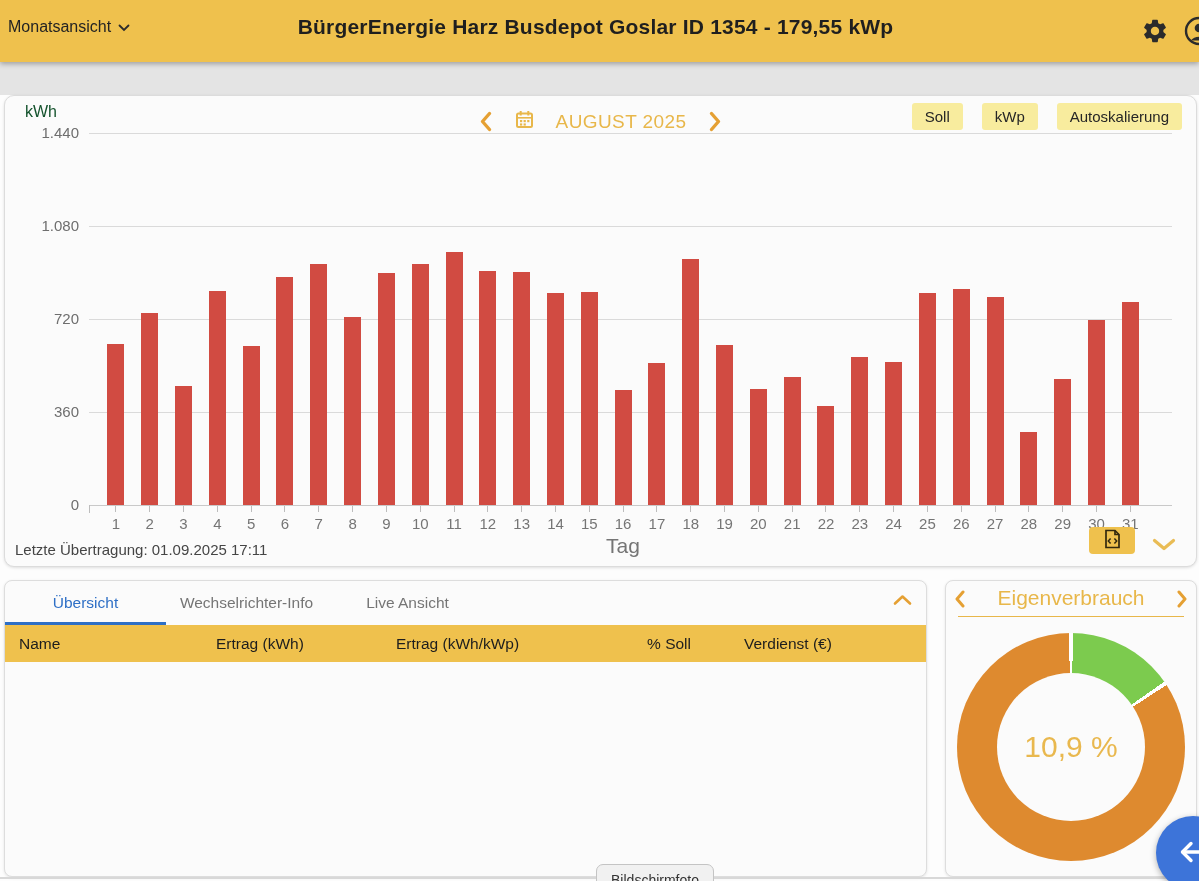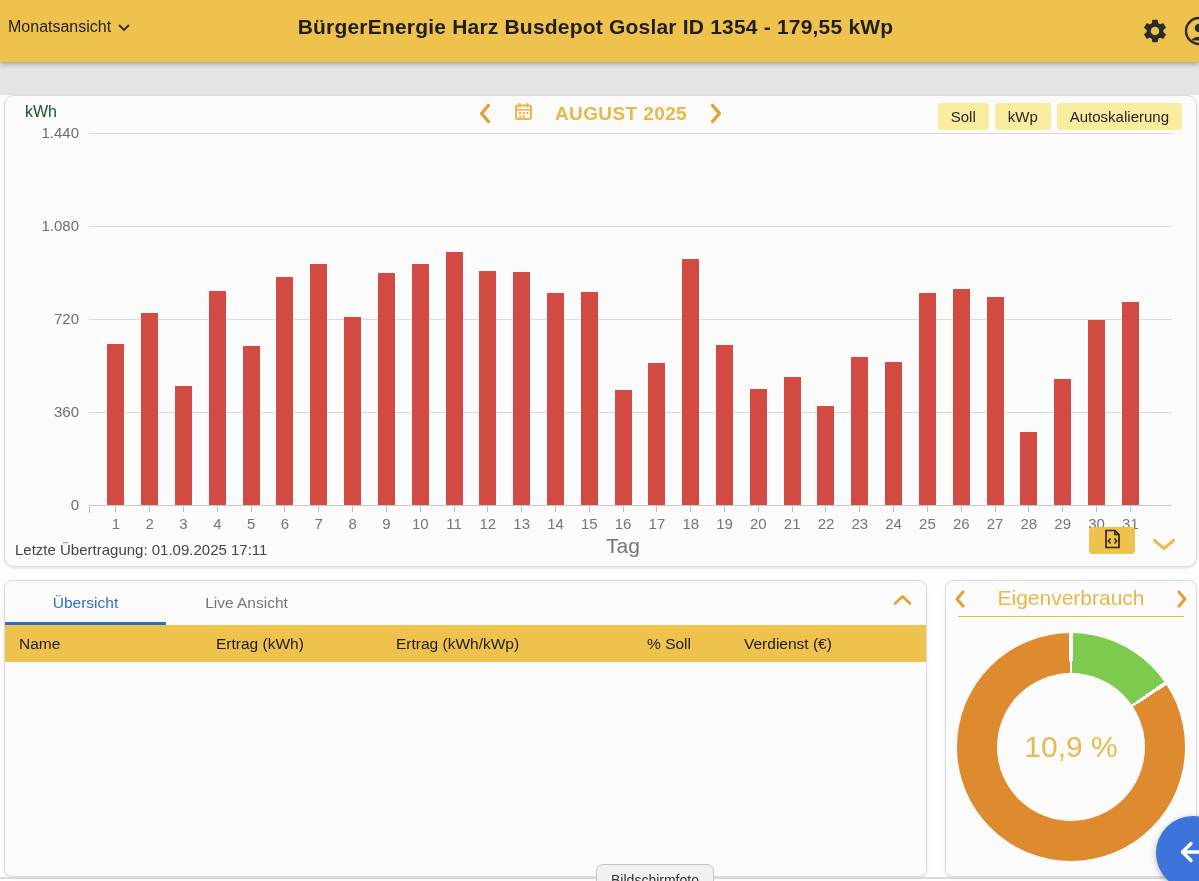--- a/index.html
+++ b/index.html
@@ -16,25 +16,25 @@
     font-size:16px;color:#232323;cursor:pointer;}
   .appbar-title{position:absolute;left:0;top:15px;width:1175px;text-align:center;
     font-size:21px;font-weight:600;color:#1f1f1f;letter-spacing:.2px;margin-left:8px;}
   .gear-btn{position:absolute;right:30px;top:17px;width:28px;height:28px;cursor:pointer;}
   .account-btn{position:absolute;left:1184px;top:16px;width:30px;height:30px;}
 
   
   .chart-card{position:absolute;left:4px;top:95px;width:1191px;height:470px;background:#fbfbfb;
     border:1px solid #dcdcdc;border-radius:10px;box-shadow:0 1px 3px rgba(0,0,0,.12);}
   .kwh-label{position:absolute;left:20px;top:7px;font-size:16px;color:#14532d;}
-  .month-nav{position:absolute;left:0;top:6px;width:100%;display:flex;justify-content:center;
-    align-items:center;gap:22px;font-weight:bold;}
+  .month-nav{position:absolute;left:0;top:14px;width:100%;display:flex;justify-content:center;
+    align-items:center;gap:22px;}
   .month-label{font-size:19px;color:#e8b74a;letter-spacing:.4px;}
   .nav-chevron{cursor:pointer;display:flex;}
-  .chart-toggles{position:absolute;right:14px;top:7px;display:flex;gap:6px;}
+  .chart-toggles{position:absolute;right:14px;top:7px;display:flex;gap:19px;}
   .toggle-btn{background:#f8ec9e;color:#262626;font-size:15px;padding:4px 13px;border-radius:3px;
     border:none;font-family:inherit;cursor:pointer;line-height:19px;}
   .gridline{position:absolute;left:84px;right:24px;height:1px;background:#dadada;}
   .gridline.base{background:#c9c9c9;}
   .ytick{position:absolute;left:8px;width:66px;text-align:right;font-size:15px;color:#6e6e6e;}
   .y0{top:28px}.y1{top:121px}.y2{top:214px}.y3{top:307px}.y4{top:400px}
   .gl0{top:37px}.gl1{top:130px}.gl2{top:223px}.gl3{top:316px}.gl4{top:409px}
   .origin-tick{position:absolute;left:84px;top:409px;width:1px;height:8px;background:#bdbdbd;}
   .bars{position:absolute;left:94px;top:37px;width:1048px;height:372px;display:flex;
     align-items:flex-end;}
@@ -407,20 +407,21 @@
   <span class="collapse-down">
     <svg width="24" height="13" viewBox="0 0 24 13">
         <polyline points="2.5,2.5 12,10.5 21.5,2.5" fill="none" stroke="#e9bc55" stroke-width="3.2" stroke-linecap="round" stroke-linejoin="round"></polyline>
       </svg>
   </span>
 </div>
 
 <div class="tabs-card">
   <div class="tabs-row">
     <div class="tab active">Übersicht</div>
+      <div class="tab">Wechselrichter-Info</div>
       <div class="tab">Live Ansicht</div>
       <span class="tabs-collapse">
       <svg width="19" height="12" viewBox="0 0 19 12">
           <polyline points="2,9.5 9.5,2.5 17,9.5" fill="none" stroke="#e5a033" stroke-width="2.6" stroke-linecap="round" stroke-linejoin="round"></polyline>
         </svg>
     </span>
   </div>
   <div class="thead">
       <div class="cell c0">Name</div>
       <div class="cell c1">Ertrag (kWh)</div>

